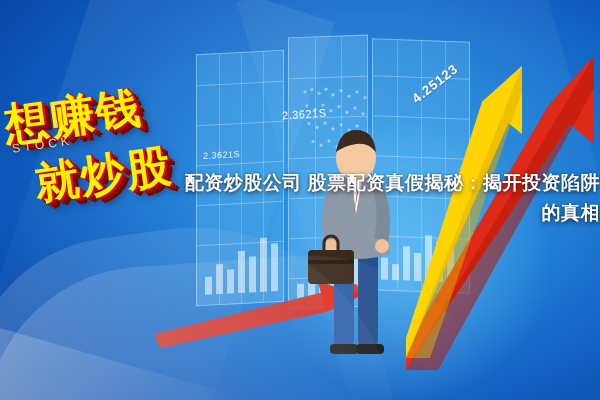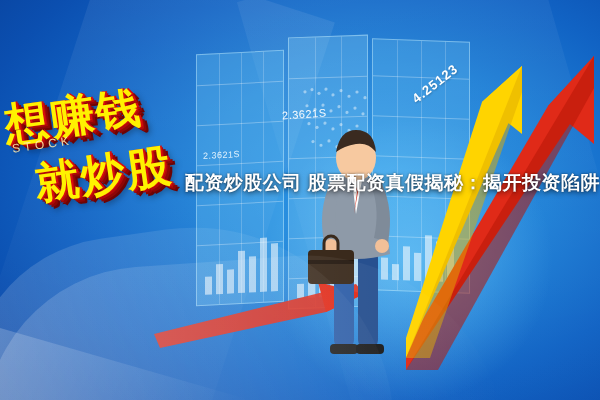--- a/index.html
+++ b/index.html
@@ -226,15 +226,16 @@
   <div class="wedge"></div>
 
   <div class="slogan">
     <div class="slg1 slg-line">想赚钱</div>
     <div class="slg-sub">STOCK</div>
     <div class="slg2 slg-line">就炒股</div>
   </div>
 
   <div class="headline">
     <span>配资炒股公司 股票配资真假揭秘：揭开投资陷阱</span>
+    <span class="l2">的真相</span>
   </div>
 
 </div>
 
 </body></html>

